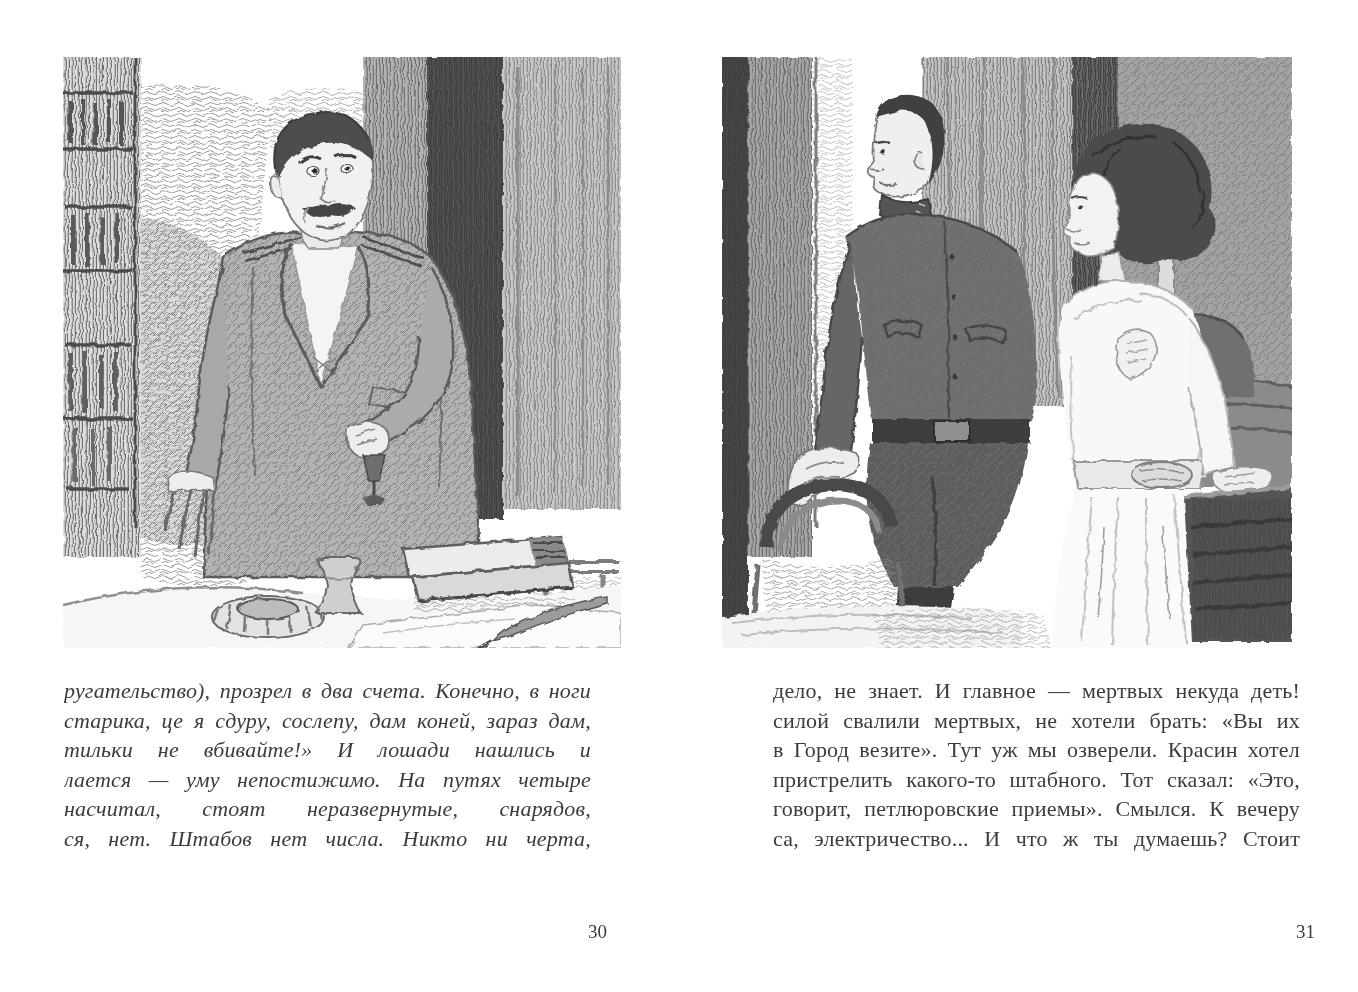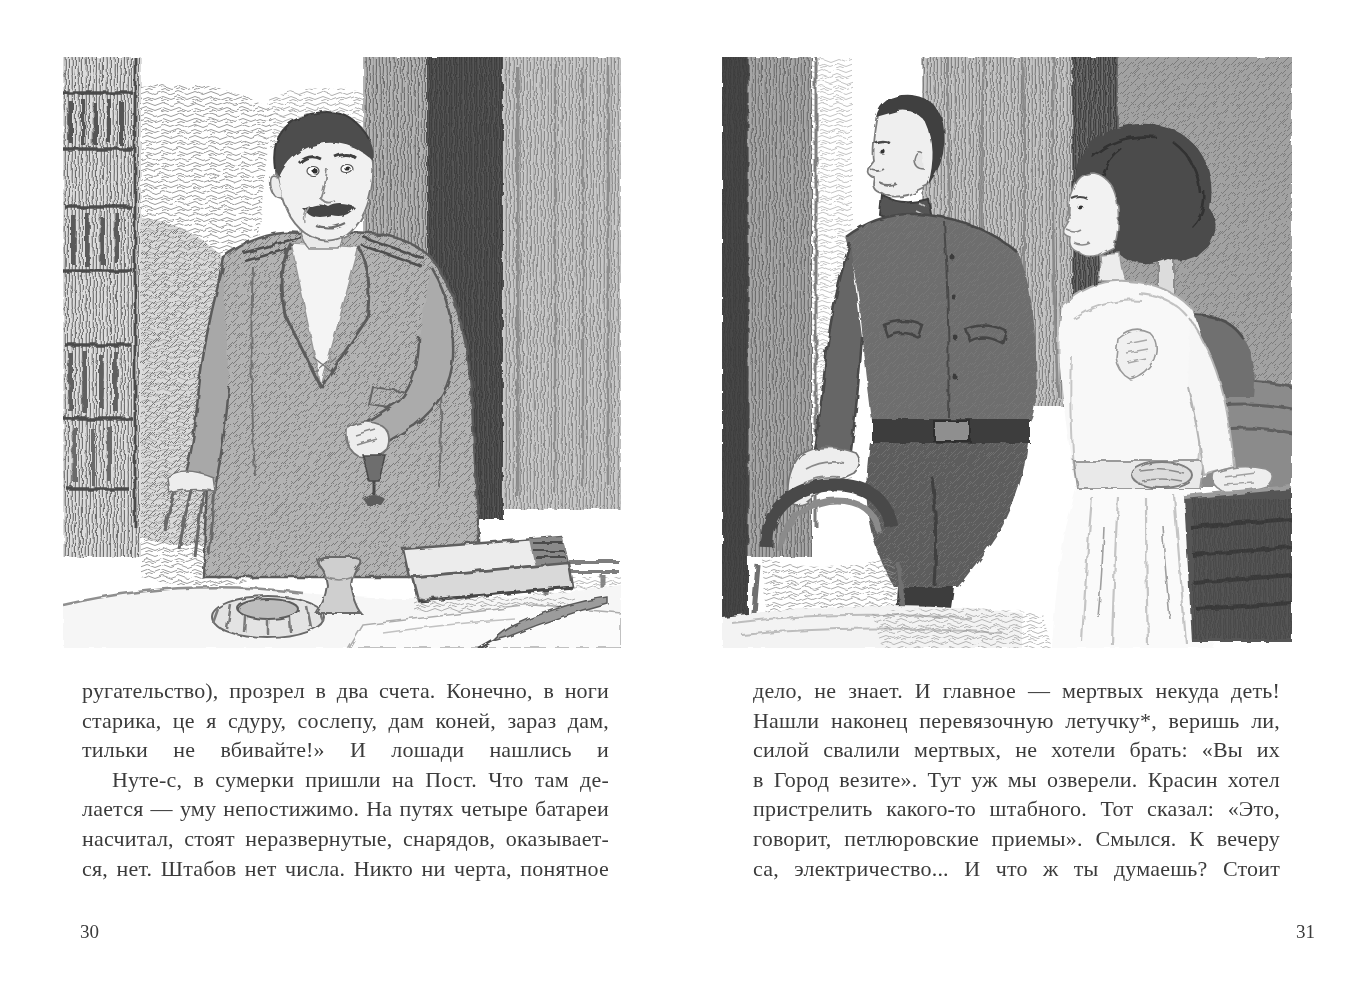--- a/index.html
+++ b/index.html
@@ -7,32 +7,32 @@
     position:relative;width:1358px;height:992px;background:var(--paper,#ffffff);
     font-family:"Liberation Serif","DejaVu Serif",serif;overflow:hidden;
   }
   .illustration{position:absolute;top:57px;}
   #illu-left{left:63px;width:558px;height:591px;}
   #illu-right{left:722px;width:570px;height:591px;}
   .textcol{
     position:absolute;top:676px;width:527px;color:var(--ink,#383838);
     font-size:22px;line-height:29.6px;letter-spacing:0.2px;
   }
-  #text-left{left:82px;}
-  #text-right{left:753px;}
+  #text-left{left:64px;font-style:italic;}
+  #text-right{left:773px;}
   .line{
     text-align:justify;text-align-last:justify;height:29.6px;overflow:hidden;
     white-space:normal;
   }
   .line.indent{text-indent:30px;}
   .pagenum{
     position:absolute;top:921px;font-size:19px;color:var(--ink,#383838);
     width:527px;
   }
-  #pagenum-left{left:80px;text-align:left;}
+  #pagenum-left{left:80px;text-align:right;}
   #pagenum-right{left:788px;text-align:right;}
   svg{display:block;}
 </style>
 </head>
 <body>
 
 <div class="spread">
 
   <div class="illustration" id="illu-left">
     <svg width="558" height="591" viewBox="0 0 558 591" xmlns="http://www.w3.org/2000/svg">
@@ -302,29 +302,27 @@
           <path d="M150,556 Q230,548 320,556 L330,591 L160,591 Z" fill="url(#scrib)" opacity="0.7"></path>
         </g>
       </g>
     </svg>
   </div>
 
   <div class="textcol" id="text-left">
       <div class="line">ругательство), прозрел в два счета. Конечно, в ноги</div>
       <div class="line">старика, це я сдуру, сослепу, дам коней, зараз дам,</div>
       <div class="line">тильки не вбивайте!» И лошади нашлись и розвальни*.</div>
-      <div class="line indent">Нуте-с, в сумерки пришли на Пост. Что там де-</div>
       <div class="line">лается — уму непостижимо. На путях четыре батареи</div>
       <div class="line">насчитал, стоят неразвернутые, снарядов, оказывает-</div>
       <div class="line">ся, нет. Штабов нет числа. Никто ни черта, понятное</div>
     </div>
 
   <div class="textcol" id="text-right">
       <div class="line">дело, не знает. И главное — мертвых некуда деть!</div>
-      <div class="line">Нашли наконец перевязочную летучку*, веришь ли,</div>
       <div class="line">силой свалили мертвых, не хотели брать: «Вы их</div>
       <div class="line">в Город везите». Тут уж мы озверели. Красин хотел</div>
       <div class="line">пристрелить какого-то штабного. Тот сказал: «Это,</div>
       <div class="line">говорит, петлюровские приемы». Смылся. К вечеру</div>
       <div class="line">са, электричество... И что ж ты думаешь? Стоит</div>
     </div>
 
   <div class="pagenum" id="pagenum-left">30</div>
   <div class="pagenum" id="pagenum-right">31</div>
 

